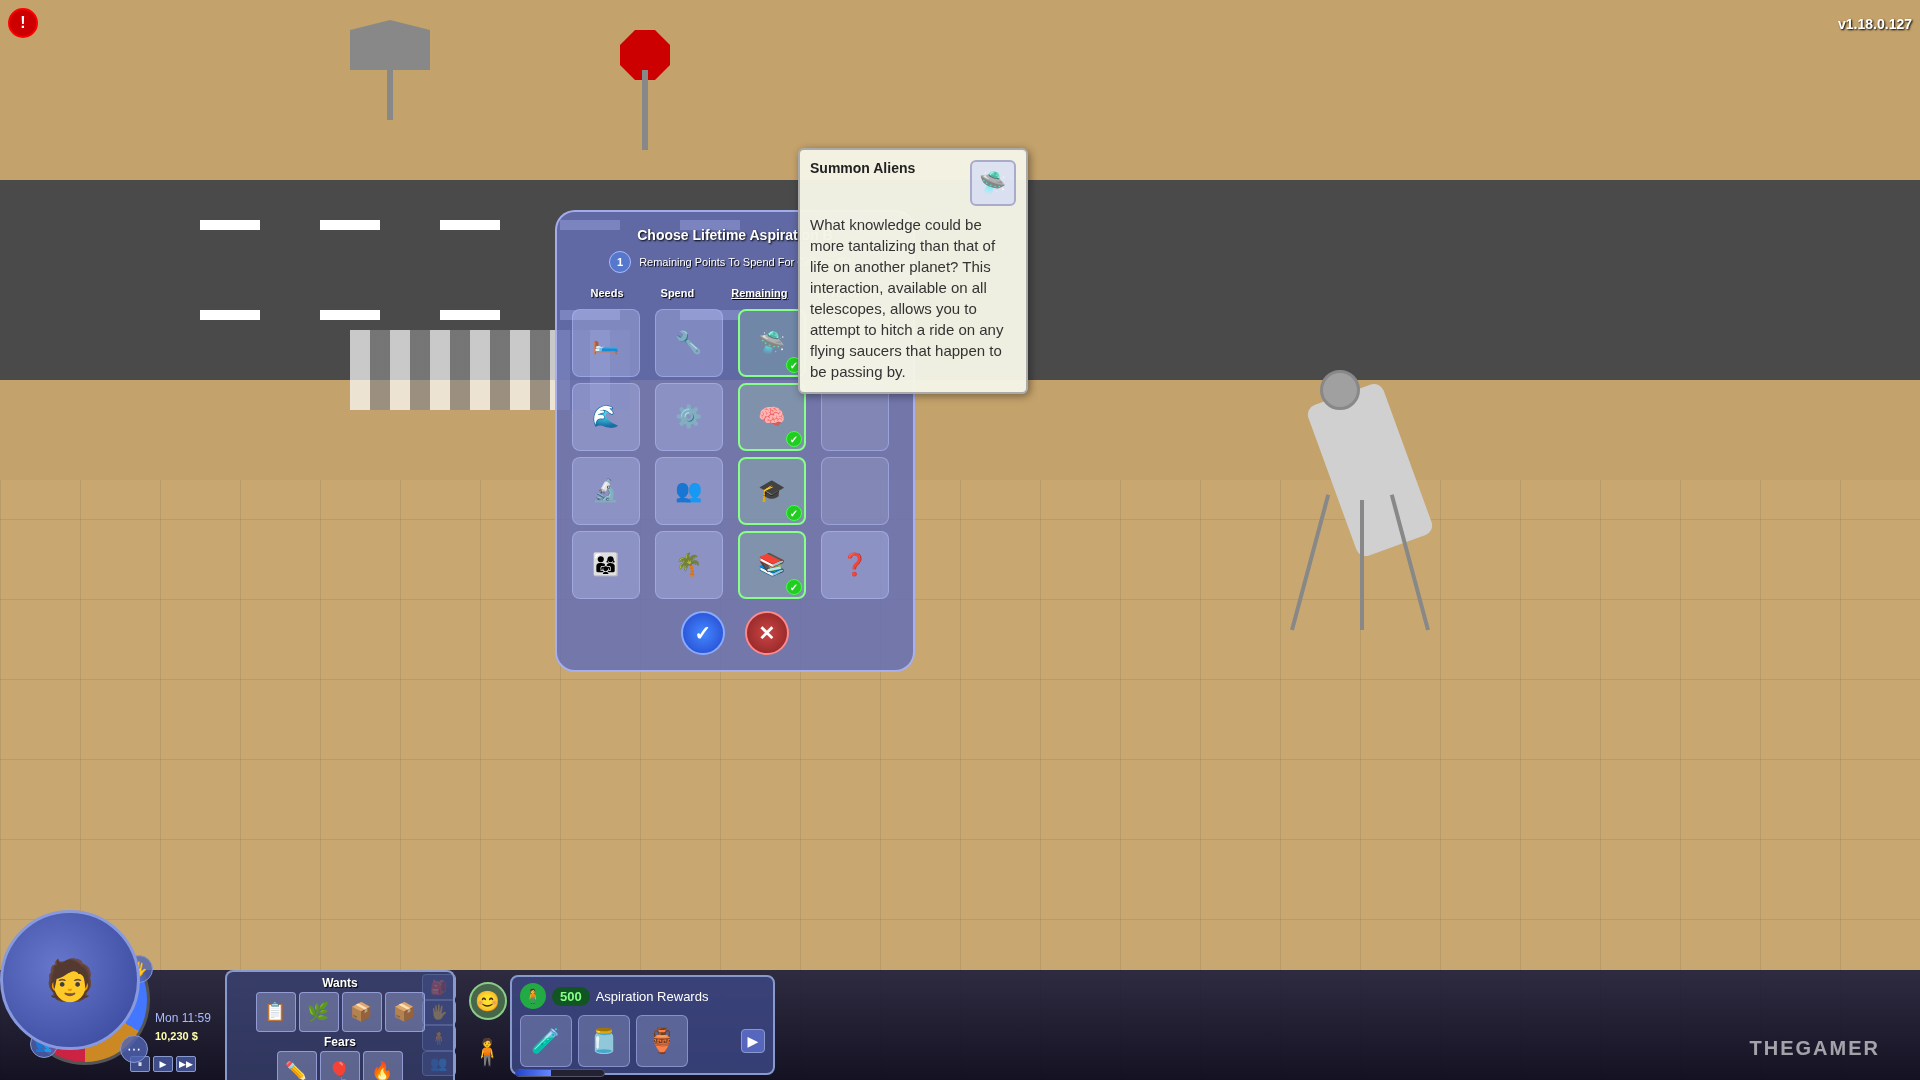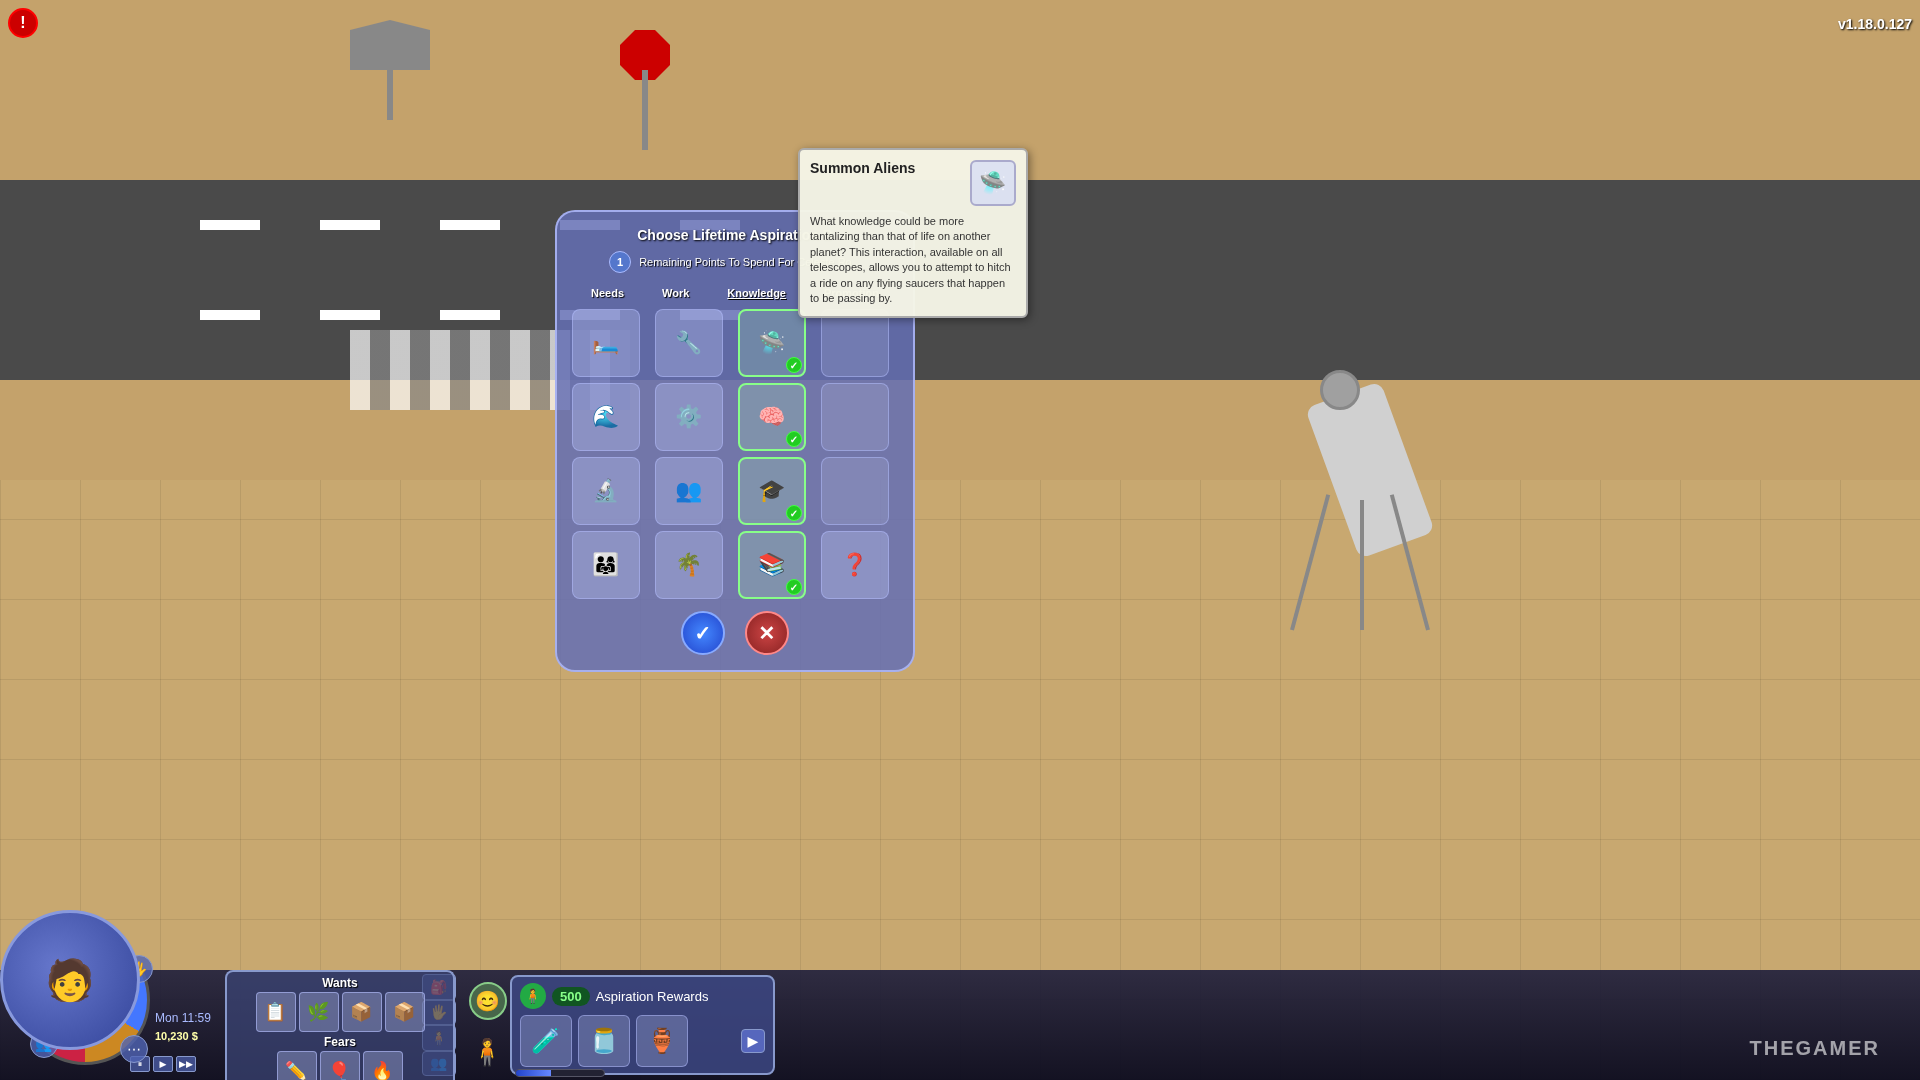--- a/index.html
+++ b/index.html
@@ -387,21 +387,21 @@
       background: rgba(200, 210, 255, 0.5);
       border: 2px solid #aaaacc;
       border-radius: 6px;
       display: flex;
       align-items: center;
       justify-content: center;
       font-size: 22px;
     }
 
     #tooltip-body {
-      font-size: 11px;
+      font-size: 15px;
       color: #333;
       line-height: 1.4;
     }
 
     
     #bottom-ui {
       position: absolute;
       bottom: 0; left: 0;
       width: 1920px;
       height: 110px;
@@ -744,22 +744,22 @@
 <div id="aspiration-dialog">
   <div id="aspiration-title">Choose Lifetime Aspiration B</div>
 
   <div id="points-row">
     <div class="points-badge">1</div>
     <div id="points-text">Remaining Points To Spend For Celeste Ro...</div>
   </div>
 
   <div id="category-tabs">
     <span class="cat-tab">Needs</span>
-    <span class="cat-tab">Work</span>
-    <span class="cat-tab active">Knowledge</span>
+    <span class="cat-tab">Spend</span>
+    <span class="cat-tab active">Remaining</span>
     <span class="cat-tab">Promotion</span>
   </div>
 
   <div id="aspiration-grid">
 
     <div class="asp-cell">
       <div class="asp-cell-inner">🛏️</div>
     </div>
     <div class="asp-cell">
       <div class="asp-cell-inner">🔧</div>

